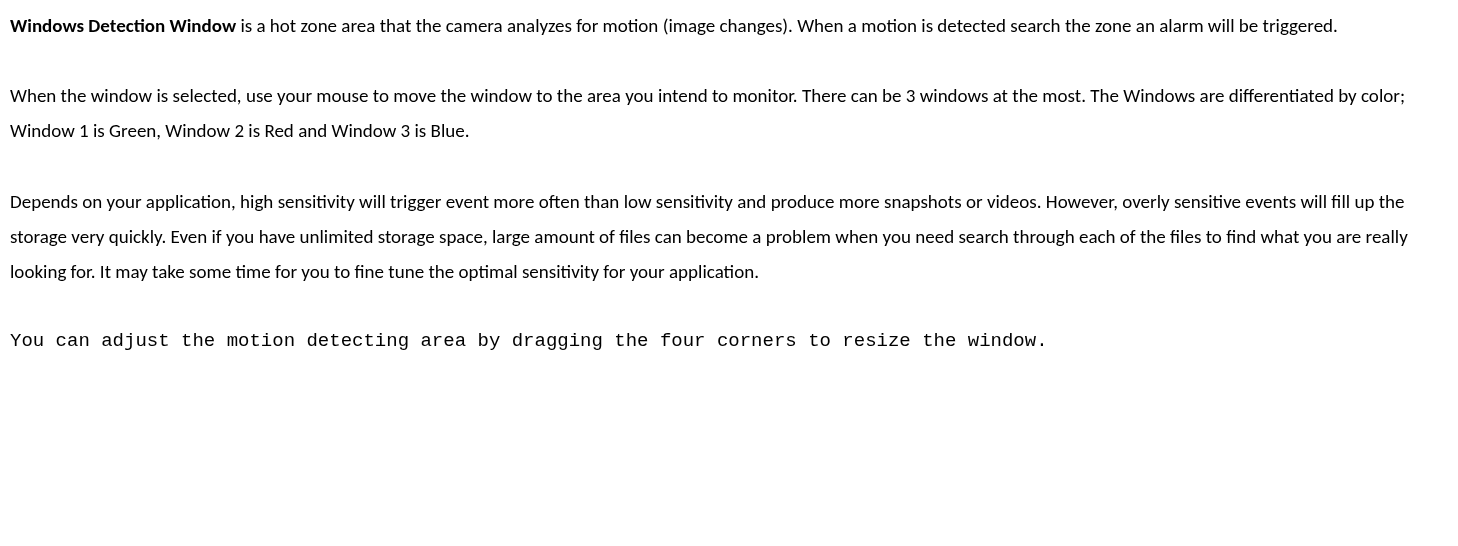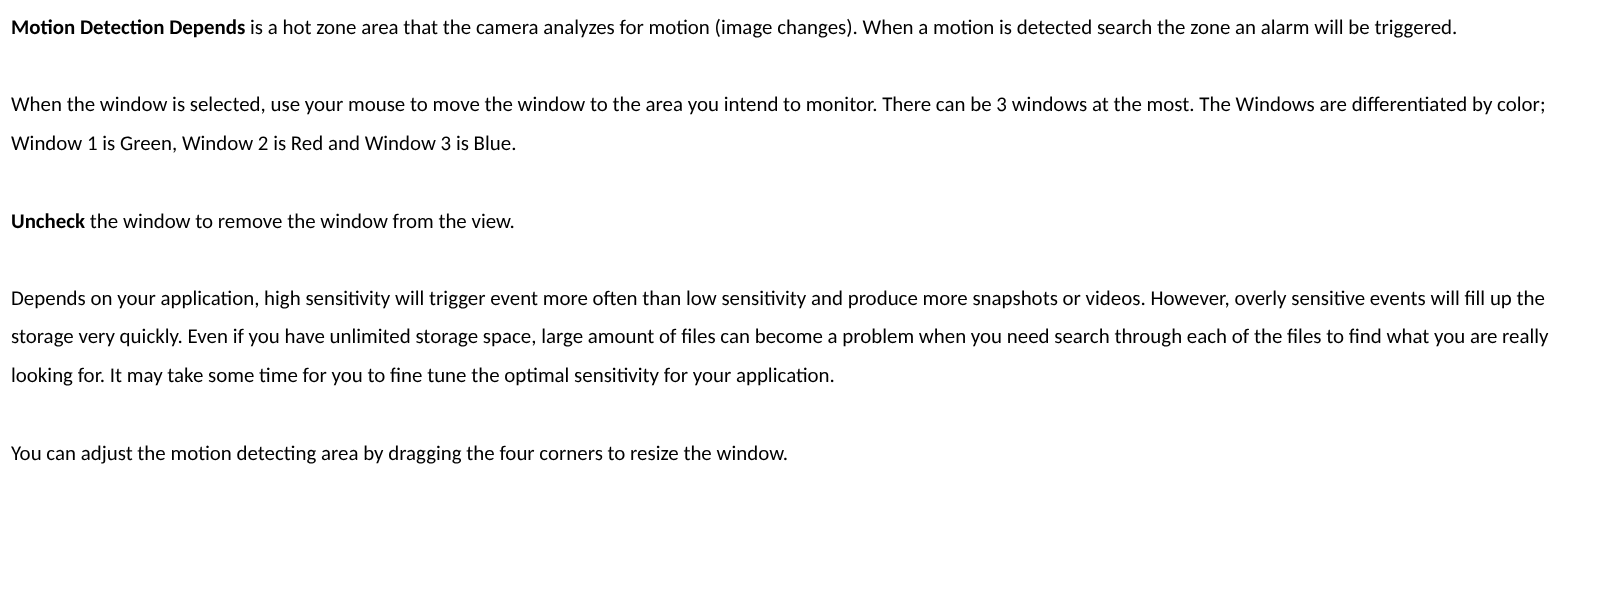--- a/index.html
+++ b/index.html
@@ -14,43 +14,41 @@
       color: #000;
       background: #fff;
       padding: 8px 10px;
       width: 1458px;
     }
     .paragraph {
       margin-bottom: 1.85em;
     }
     .paragraph:last-child {
       margin-bottom: 0;
+      font-family: Liberation Mono, monospace;
     }
     .bold {
       font-weight: bold;
     }
     .line {
       display: block;
     }
   </style>
 </head>
 <body>
 
 <div class="paragraph">
-  <span class="bold">Motion Detection Depends</span><span> is a hot zone area that the camera analyzes for motion (image changes). When a motion is detected search the zone an alarm will be triggered.</span>
+  <span class="bold">Windows Detection Window</span><span> is a hot zone area that the camera analyzes for motion (image changes). When a motion is detected search the zone an alarm will be triggered.</span>
 </div>
 
 <div class="paragraph">
   <span>When the window is selected, use your mouse to move the window to the area you intend to monitor. There can be 3 windows at the most. The Windows are differentiated by color; Window 1 is Green, Window 2 is Red and Window 3 is Blue.</span>
 </div>
 
 <div class="paragraph">
-  <span class="line">
-    <span class="bold">Uncheck</span><span> the window to remove the window from the view.</span>
-  </span>
 </div>
 
 <div class="paragraph">
   <span>Depends on your application, high sensitivity will trigger event more often than low sensitivity and produce more snapshots or videos. However, overly sensitive events will fill up the storage very quickly. Even if you have unlimited storage space, large amount of files can become a problem when you need search through each of the files to find what you are really looking for. It may take some time for you to fine tune the optimal sensitivity for your application.</span>
 </div>
 
 <div class="paragraph" style="margin-bottom:0;">
   <span>You can adjust the motion detecting area by dragging the four corners to resize the window.</span>
 </div>
 

